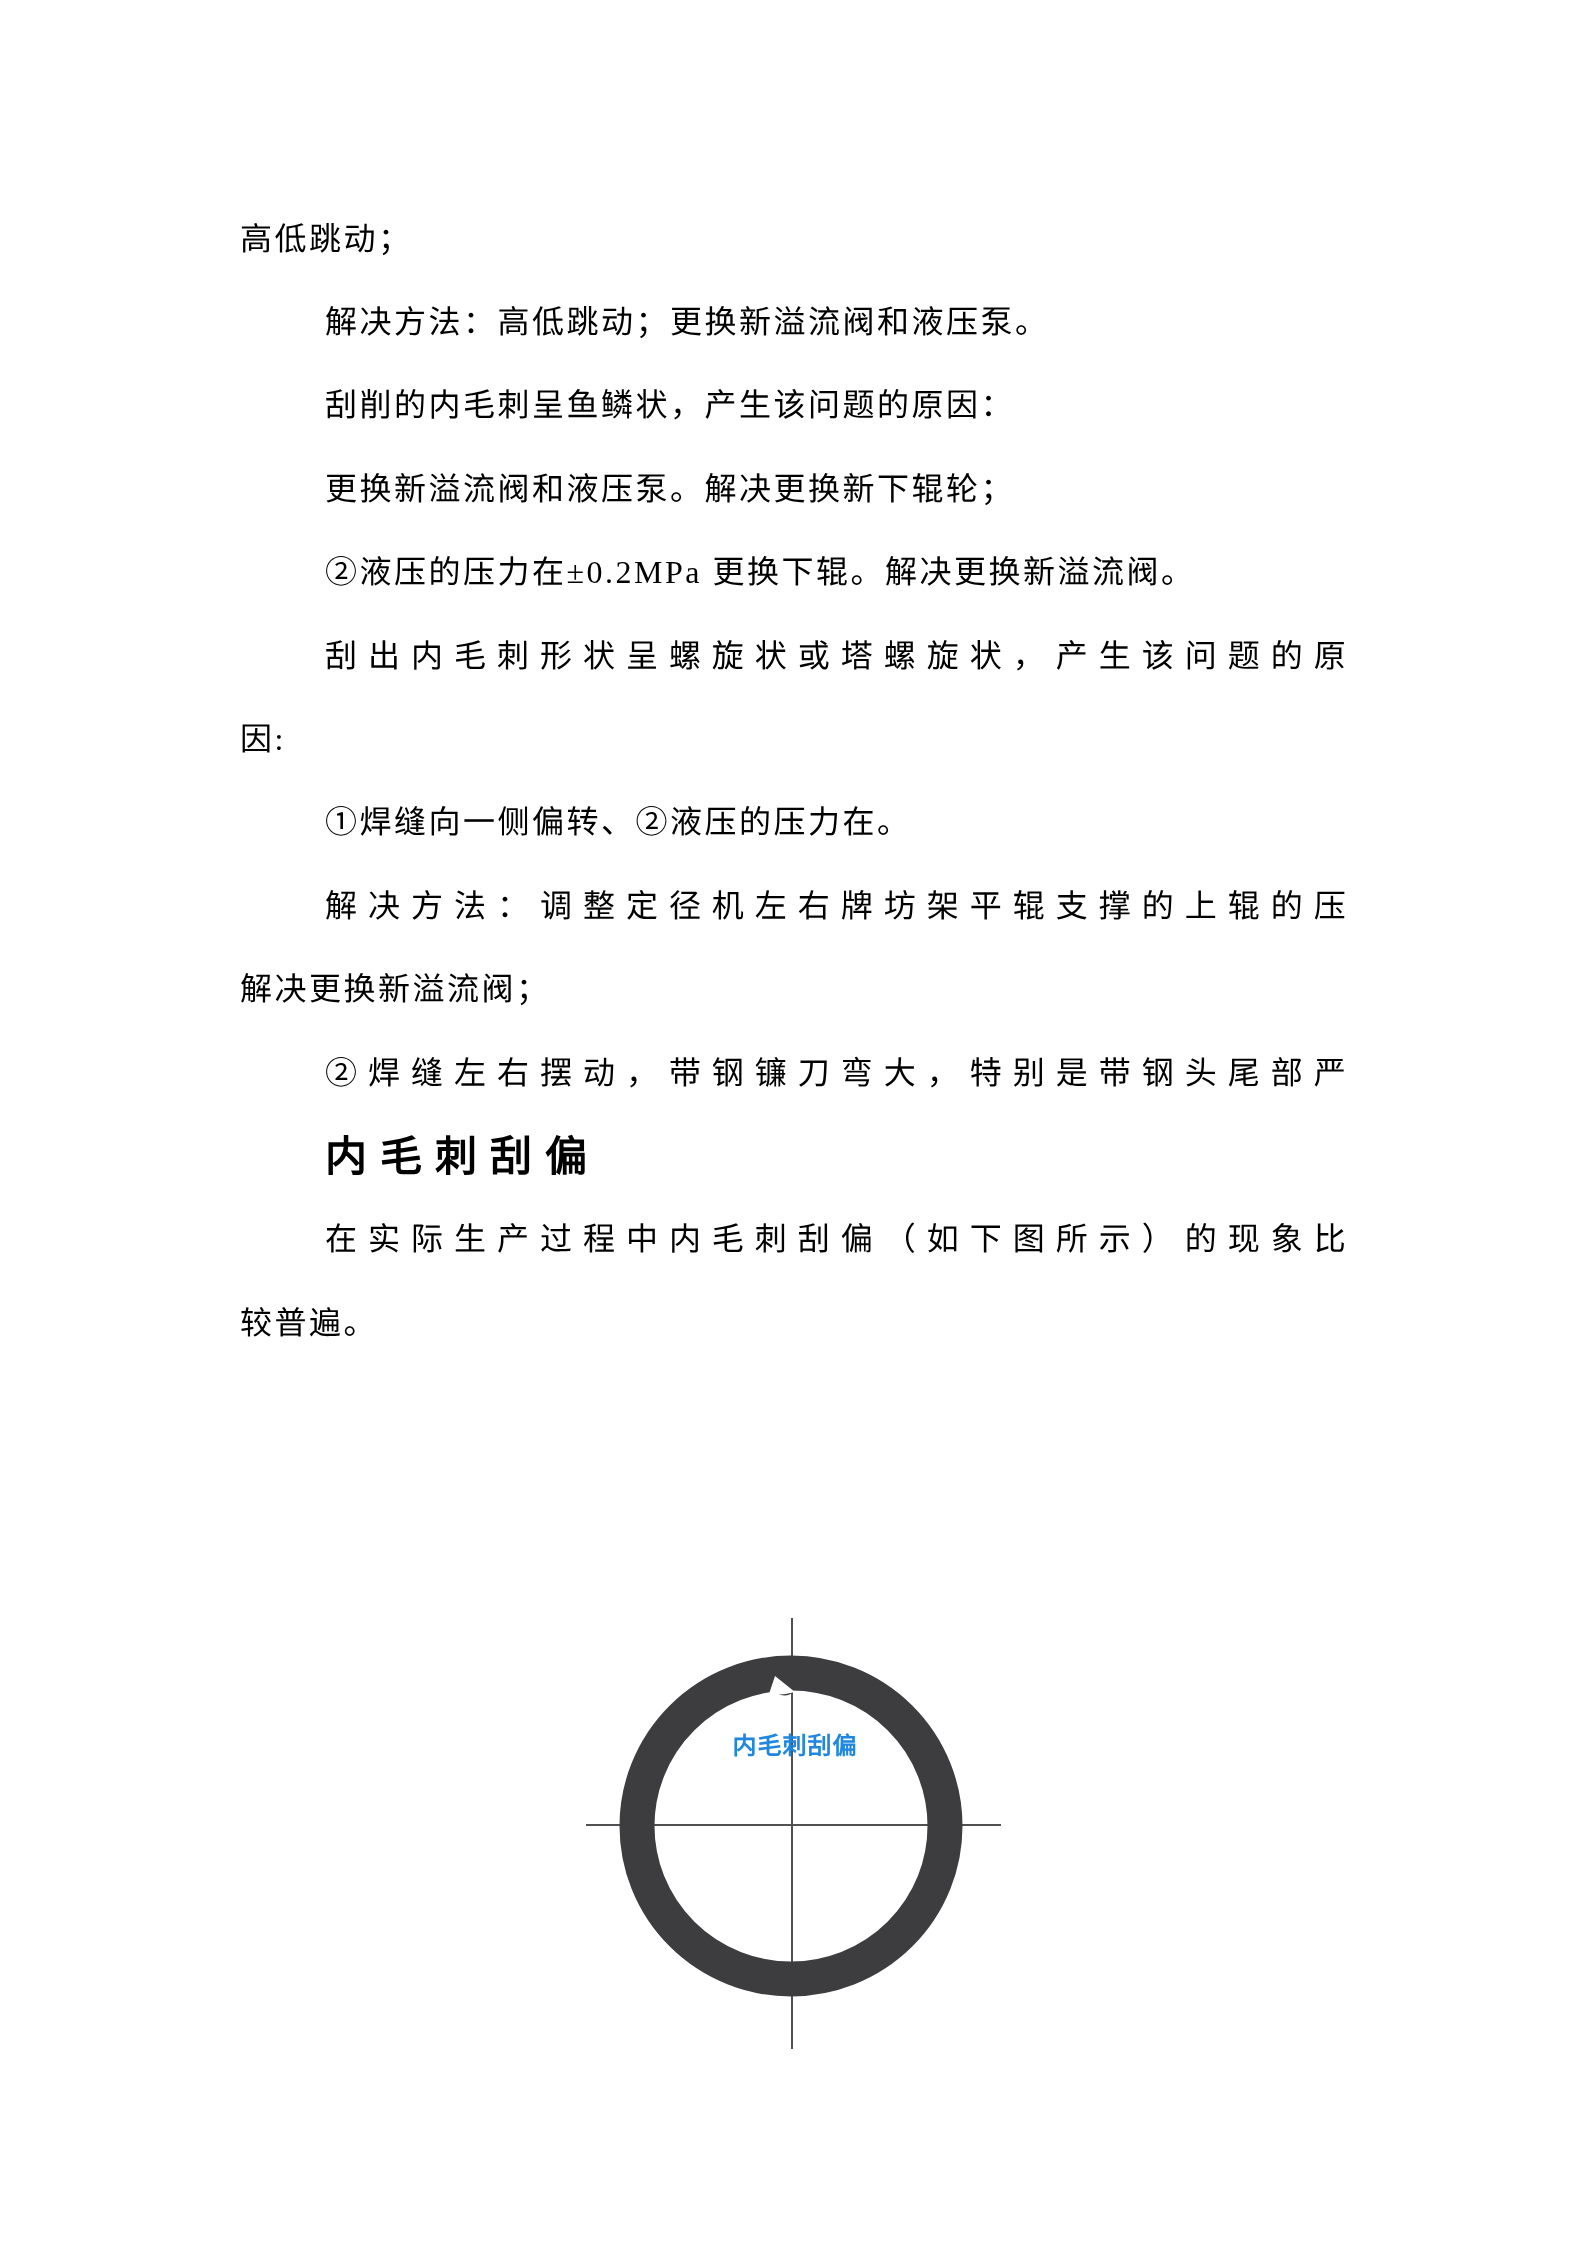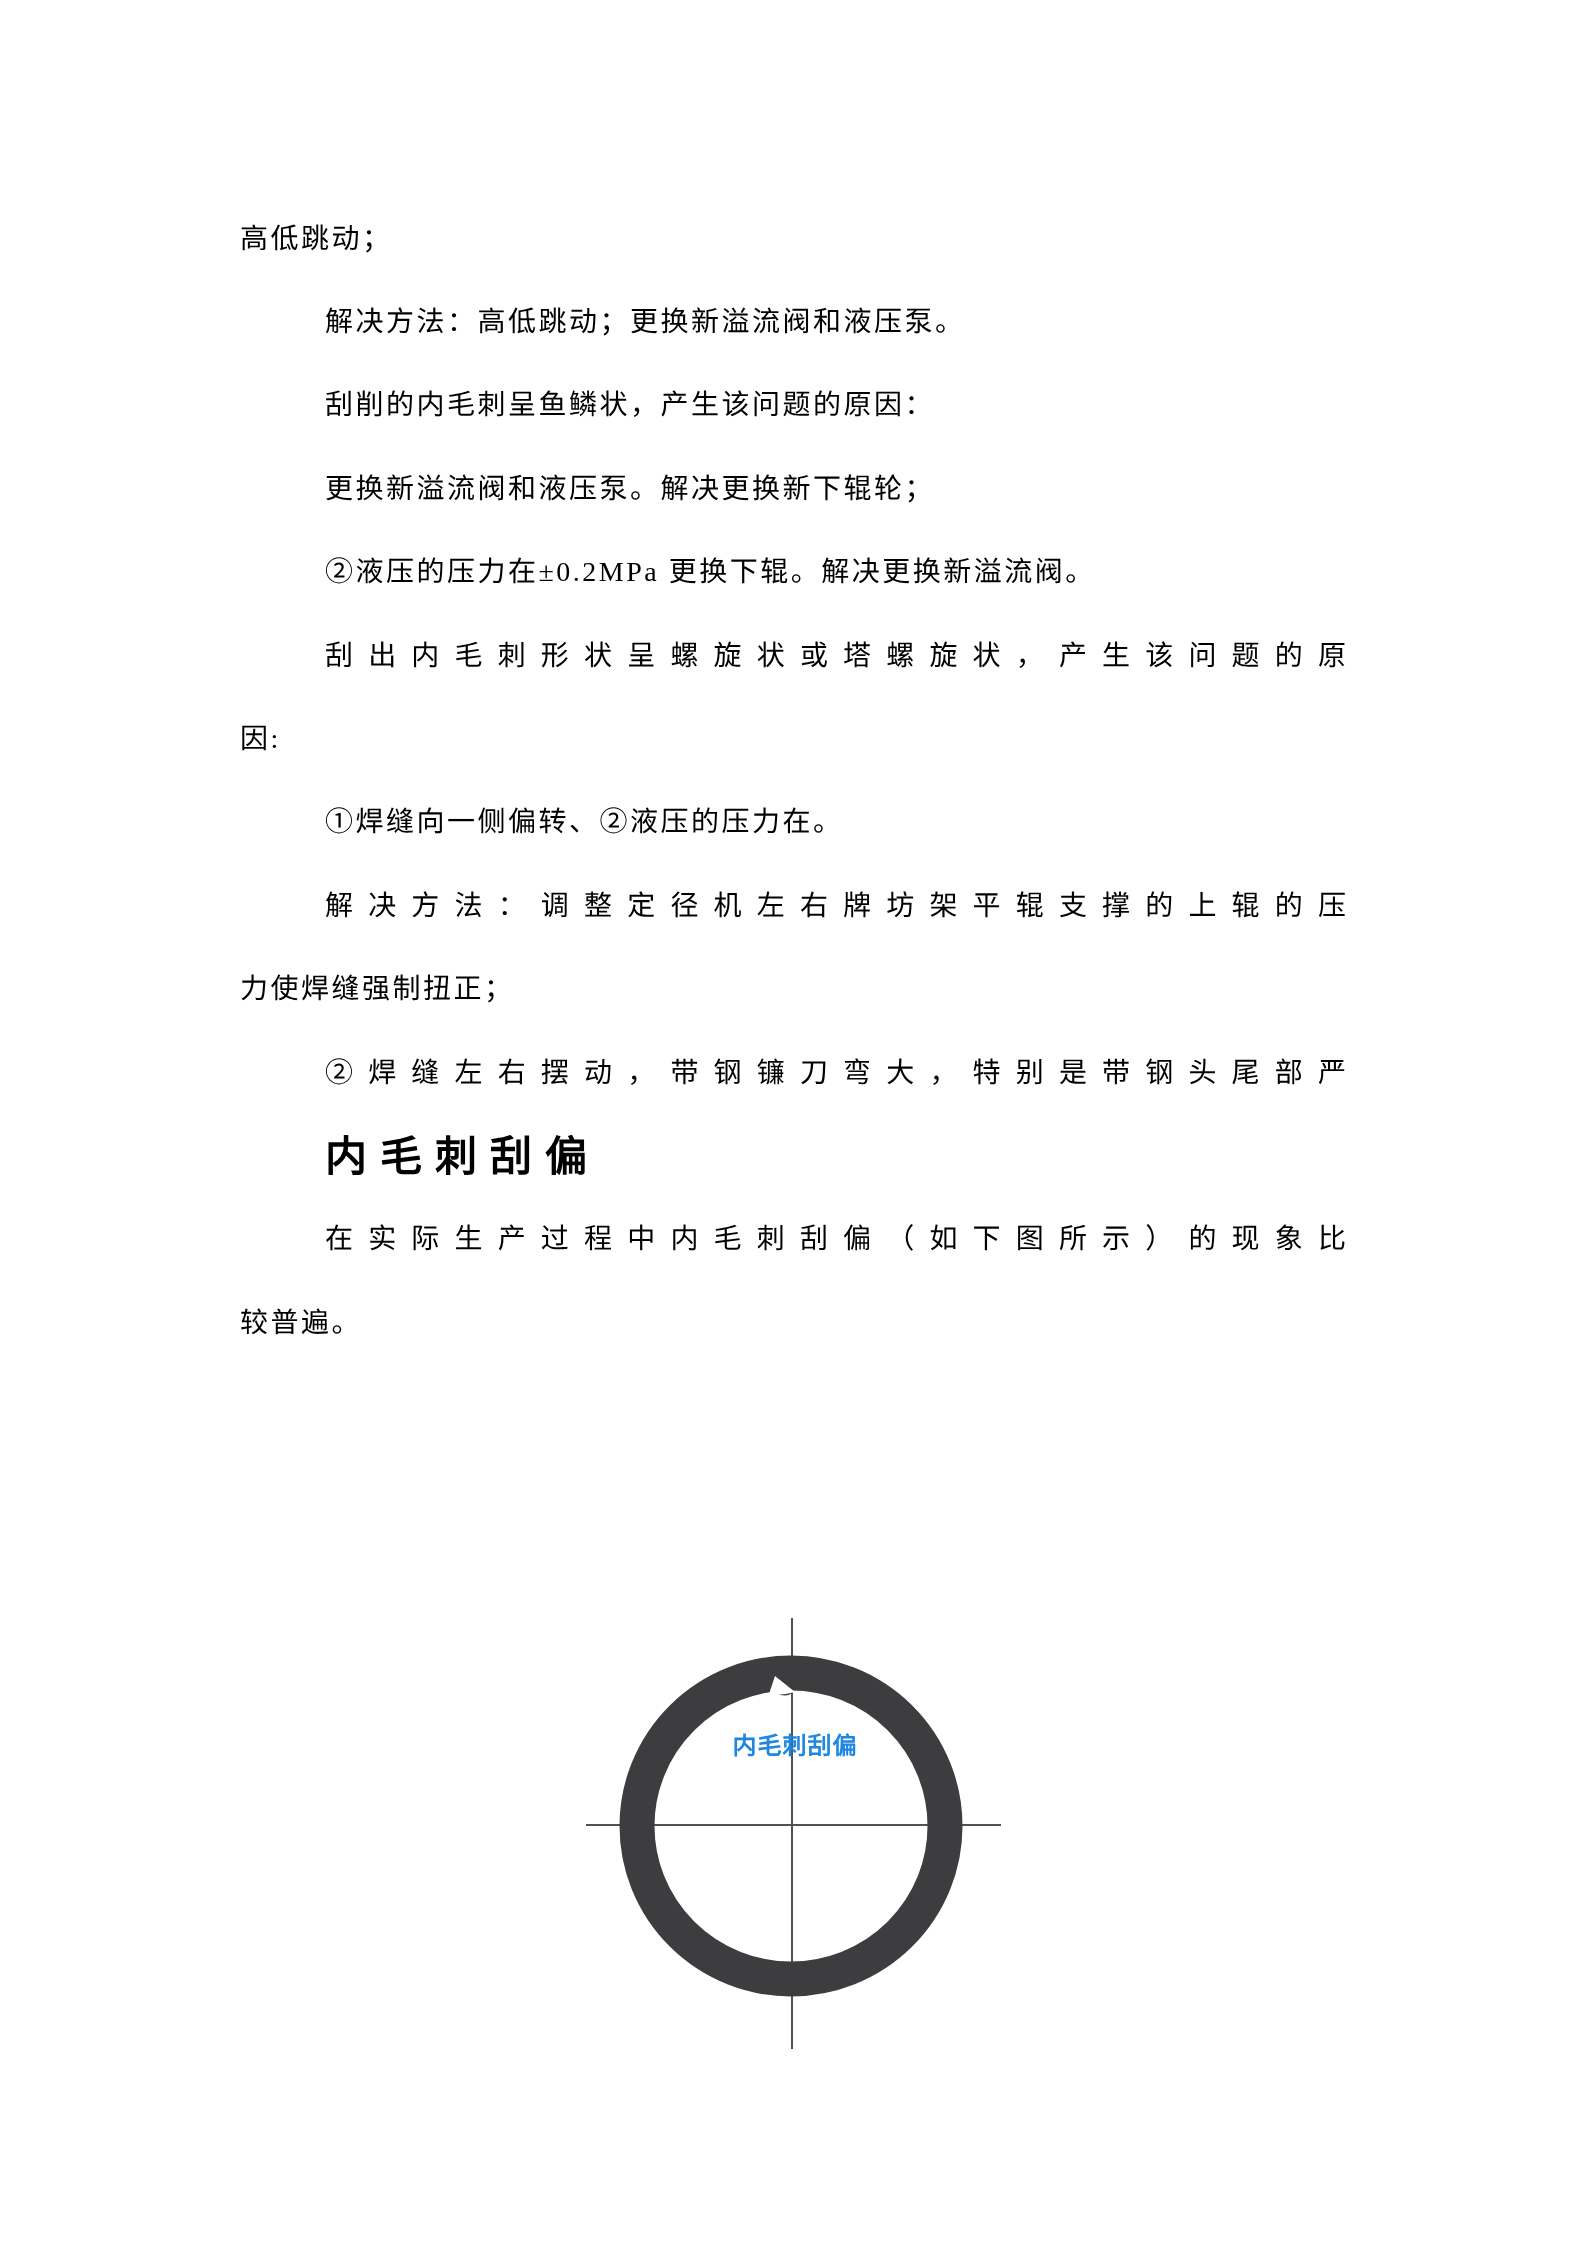--- a/index.html
+++ b/index.html
@@ -15,21 +15,21 @@
   .textblock {
     position: absolute;
     left: 240px;
     top: 194px;
     width: 1106px;
   }
   .line {
     height: 83.4px;
     display: flex;
     align-items: center;
-    font-size: 28px;
+    font-size: 32px;
     letter-spacing: 2.5px;
     white-space: pre;
   }
   .line.indent { padding-left: 85px; }
   .line.fill { justify-content: space-between; letter-spacing: 0; }
   .line.fill span { display: inline-block; }
   .line.bold {
     font-weight: 700;
     font-size: 42px;
     letter-spacing: 13px;
@@ -59,21 +59,21 @@
   <div class="textblock">
       <div class="line">高低跳动；</div>
       <div class="line indent">解决方法：高低跳动；更换新溢流阀和液压泵。</div>
       <div class="line indent">刮削的内毛刺呈鱼鳞状，产生该问题的原因：</div>
       <div class="line indent">更换新溢流阀和液压泵。解决更换新下辊轮；</div>
       <div class="line indent">②液压的压力在±0.2MPa 更换下辊。解决更换新溢流阀。</div>
       <div class="line indent fill"><span>刮</span><span>出</span><span>内</span><span>毛</span><span>刺</span><span>形</span><span>状</span><span>呈</span><span>螺</span><span>旋</span><span>状</span><span>或</span><span>塔</span><span>螺</span><span>旋</span><span>状</span><span>，</span><span>产</span><span>生</span><span>该</span><span>问</span><span>题</span><span>的</span><span>原</span></div>
       <div class="line">因:</div>
       <div class="line indent">①焊缝向一侧偏转、②液压的压力在。</div>
       <div class="line indent fill"><span>解</span><span>决</span><span>方</span><span>法</span><span>：</span><span>调</span><span>整</span><span>定</span><span>径</span><span>机</span><span>左</span><span>右</span><span>牌</span><span>坊</span><span>架</span><span>平</span><span>辊</span><span>支</span><span>撑</span><span>的</span><span>上</span><span>辊</span><span>的</span><span>压</span></div>
-      <div class="line">力使焊缝强制扭正；</div>
+      <div class="line">解决更换新溢流阀；</div>
       <div class="line indent fill"><span>②</span><span>焊</span><span>缝</span><span>左</span><span>右</span><span>摆</span><span>动</span><span>，</span><span>带</span><span>钢</span><span>镰</span><span>刀</span><span>弯</span><span>大</span><span>，</span><span>特</span><span>别</span><span>是</span><span>带</span><span>钢</span><span>头</span><span>尾</span><span>部</span><span>严</span></div>
       <div class="line indent bold">内毛刺刮偏</div>
       <div class="line indent fill"><span>在</span><span>实</span><span>际</span><span>生</span><span>产</span><span>过</span><span>程</span><span>中</span><span>内</span><span>毛</span><span>刺</span><span>刮</span><span>偏</span><span>（</span><span>如</span><span>下</span><span>图</span><span>所</span><span>示</span><span>）</span><span>的</span><span>现</span><span>象</span><span>比</span></div>
       <div class="line">较普遍。</div>
     </div>
 
   <svg class="diagram" width="470" height="460" viewBox="0 0 470 460">
     <line x1="232" y1="18" x2="232" y2="449" stroke-width="2" stroke="#515154"></line>
     <line x1="26" y1="225" x2="441" y2="225" stroke-width="2" stroke="#515154"></line>
     <ellipse cx="231" cy="226" rx="154" ry="153" fill="none" stroke-width="35" stroke="#3d3d3f"></ellipse>

